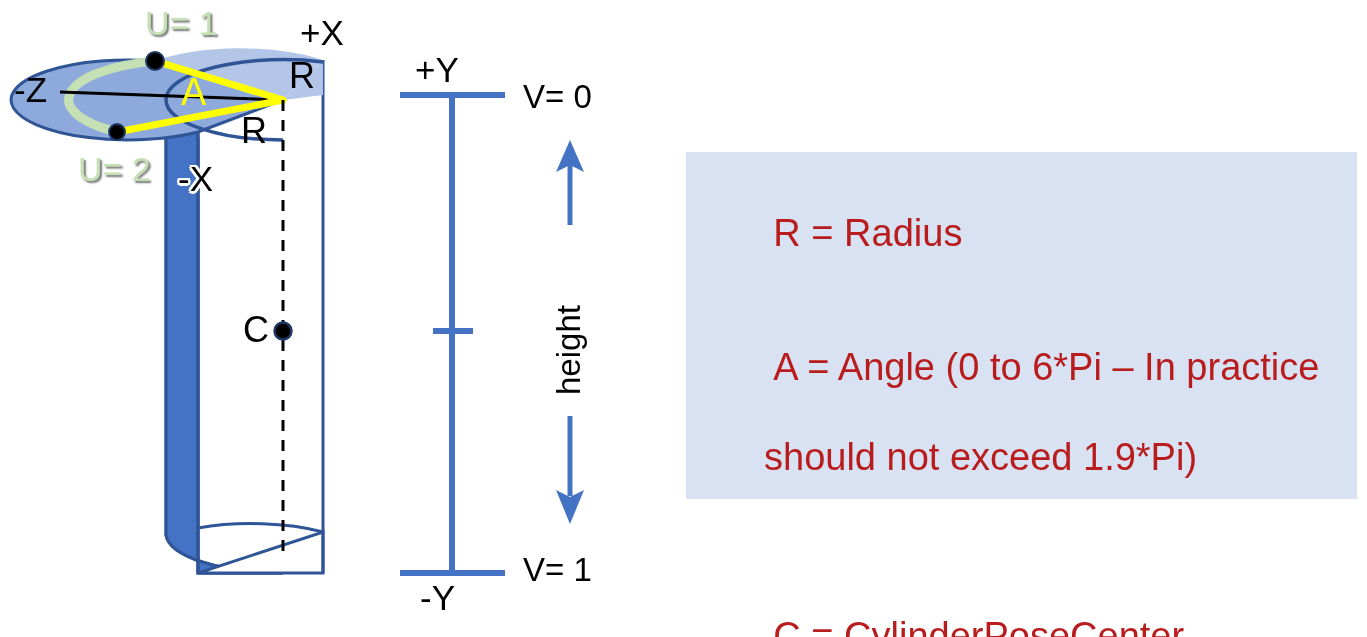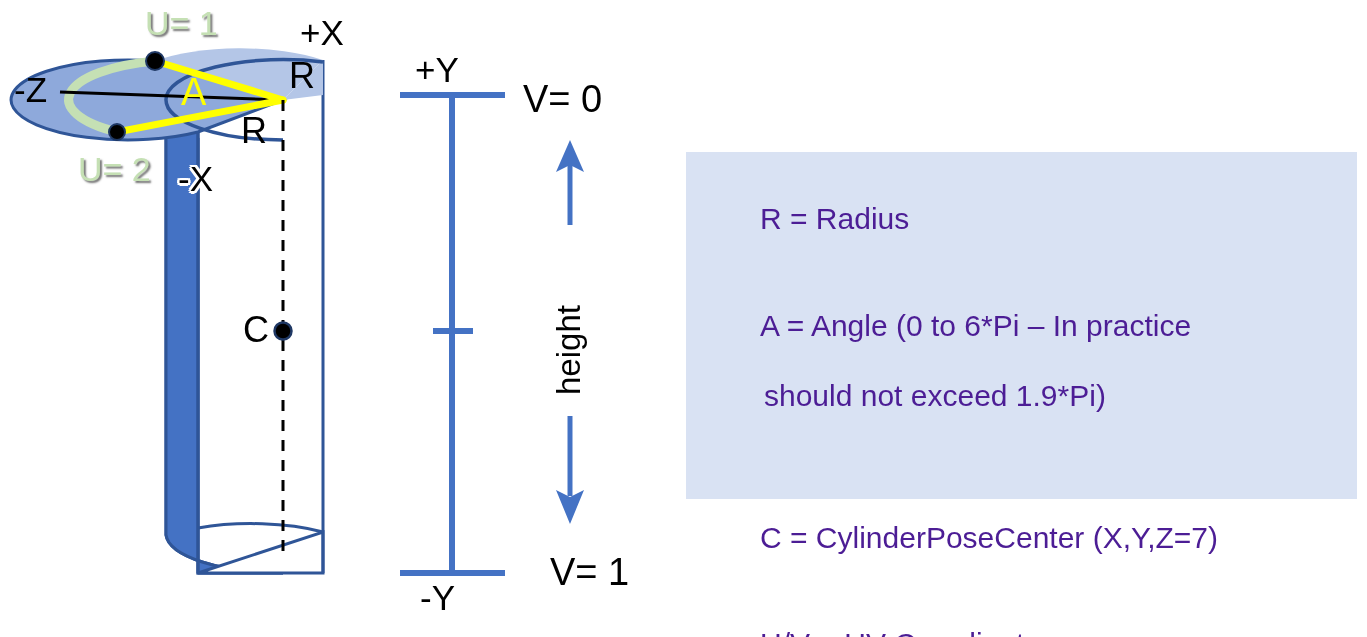--- a/index.html
+++ b/index.html
@@ -34,22 +34,22 @@
     width: 671px;
     height: 347px;
     background: #d9e2f3;
     box-sizing: border-box;
     padding: 14px 18px 14px 24px;
     display: flex;
     flex-direction: column;
     justify-content: space-evenly;
   }
   .legend-row {
-    font-size: 30px;
-    color: #4c1d95;
+    font-size: 38px;
+    color: #b91c1c;
     line-height: 1.18;
     font-family: "Liberation Sans", sans-serif;
     white-space: pre-wrap;
   }
   .legend-row .cont {
     display: block;
     padding-left: 54px;
   }
   
   .lbl {
@@ -69,21 +69,21 @@
       -2.5px 0 0 #fff,  2.5px 0 0 #fff;
   }
   .lbl-R { font-size: 36px; }
   .lbl-C { font-size: 36px; }
   .lbl-A { font-size: 38px; color: #ffff00; }
   .lbl-u {
     font-size: 34px;
     color: #c5e0b4;
     text-shadow: 2px 2px 2px rgba(90,90,90,0.85);
   }
-  .lbl-v { font-size: 38px; }
+  .lbl-v { font-size: 33px; }
   .lbl-height {
     font-size: 33px;
     transform: rotate(-90deg);
     transform-origin: left top;
   }
 </style>
 </head>
 <body>
 
 <div id="stage">
@@ -189,21 +189,21 @@
   <span class="lbl lbl-A" style="left:181px; top:73px;">A</span>
 
   <span class="lbl lbl-C" style="left:243px; top:312px;">C</span>
 
   <span class="lbl lbl-axis" style="left:415px; top:52px;">+Y</span>
 
   <span class="lbl lbl-axis" style="left:420px; top:580px;">-Y</span>
 
   <span class="lbl lbl-v" style="left:523px; top:80px;">V= 0</span>
 
-  <span class="lbl lbl-v" style="left:550px; top:553px;">V= 1</span>
+  <span class="lbl lbl-v" style="left:523px; top:553px;">V= 1</span>
 
   <span class="lbl lbl-height" style="left:552px; top:395px;">height</span>
 
   <div id="legend-panel">
 
     <div class="legend-row">
       <span>R = Radius</span>
     </div>
 
     <div class="legend-row">

